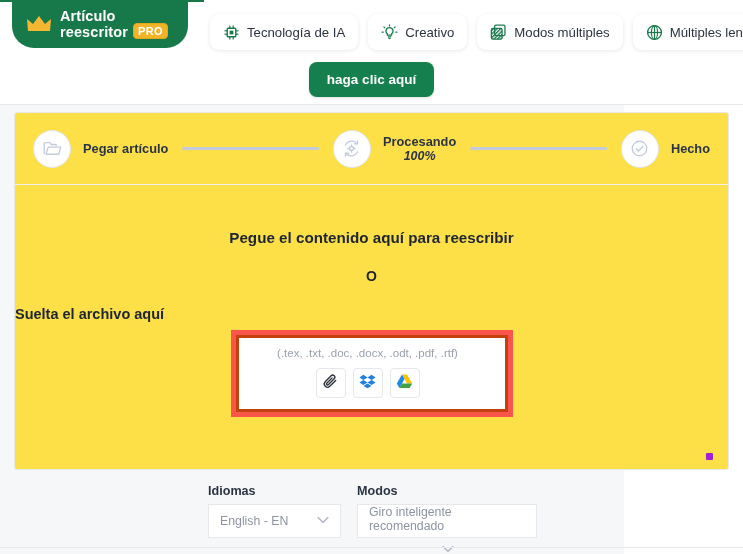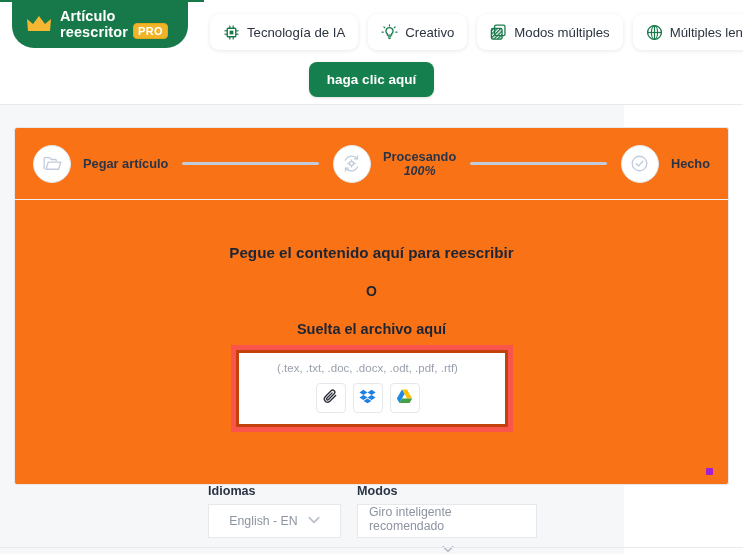--- a/index.html
+++ b/index.html
@@ -116,23 +116,23 @@
     font-size: 13.5px;
     font-weight: bold;
     padding: 10px 18px;
     cursor: pointer;
     box-shadow: 0 1px 3px rgba(0,0,0,.12);
   }
 
   
   .card {
     position: absolute;
-    left: 14px; top: 127px;
+    left: 14px; top: 112px;
     width: 715px;
-    background: #f97316;
+    background: #fde047;
     border: 1px solid #e6e8ec;
     border-radius: 3px;
   }
 
   
   .stepper {
     display: flex;
     align-items: center;
     padding: 14px 18px;
     border-bottom: 1px solid #edeff2;
@@ -190,21 +190,20 @@
     margin-bottom: 22px;
   }
   .dz-or {
     text-align: center;
     font-size: 14px;
     font-weight: bold;
     color: #1d2433;
     margin-bottom: 22px;
   }
   .dz-sub {
-    text-align: center;
     font-size: 14.5px;
     font-weight: bold;
     color: #1d2433;
     margin-bottom: 8px;
   }
 
   .file-box-outer {
     width: 282px;
     margin: 0 auto;
     border: 5px solid #f9554a;
@@ -265,21 +264,21 @@
     border: 1px solid #e6e8ec;
     display: flex;
     align-items: center;
     justify-content: space-between;
     padding: 0 9px 0 11px;
     font-size: 12.3px;
     color: #8d94a1;
     cursor: pointer;
     gap: 8px;
   }
-  .ctl-lang { width: 133px; justify-content: center; }
+  .ctl-lang { width: 133px; }
   .ctl-mode { width: 180px; flex-direction: column; }
   .chev { flex: 0 0 auto; }
 
   .bottom-rule {
     position: absolute;
     left: 0; top: 547px;
     width: 743px;
     height: 1px;
     background: #e8eaee;
   }

